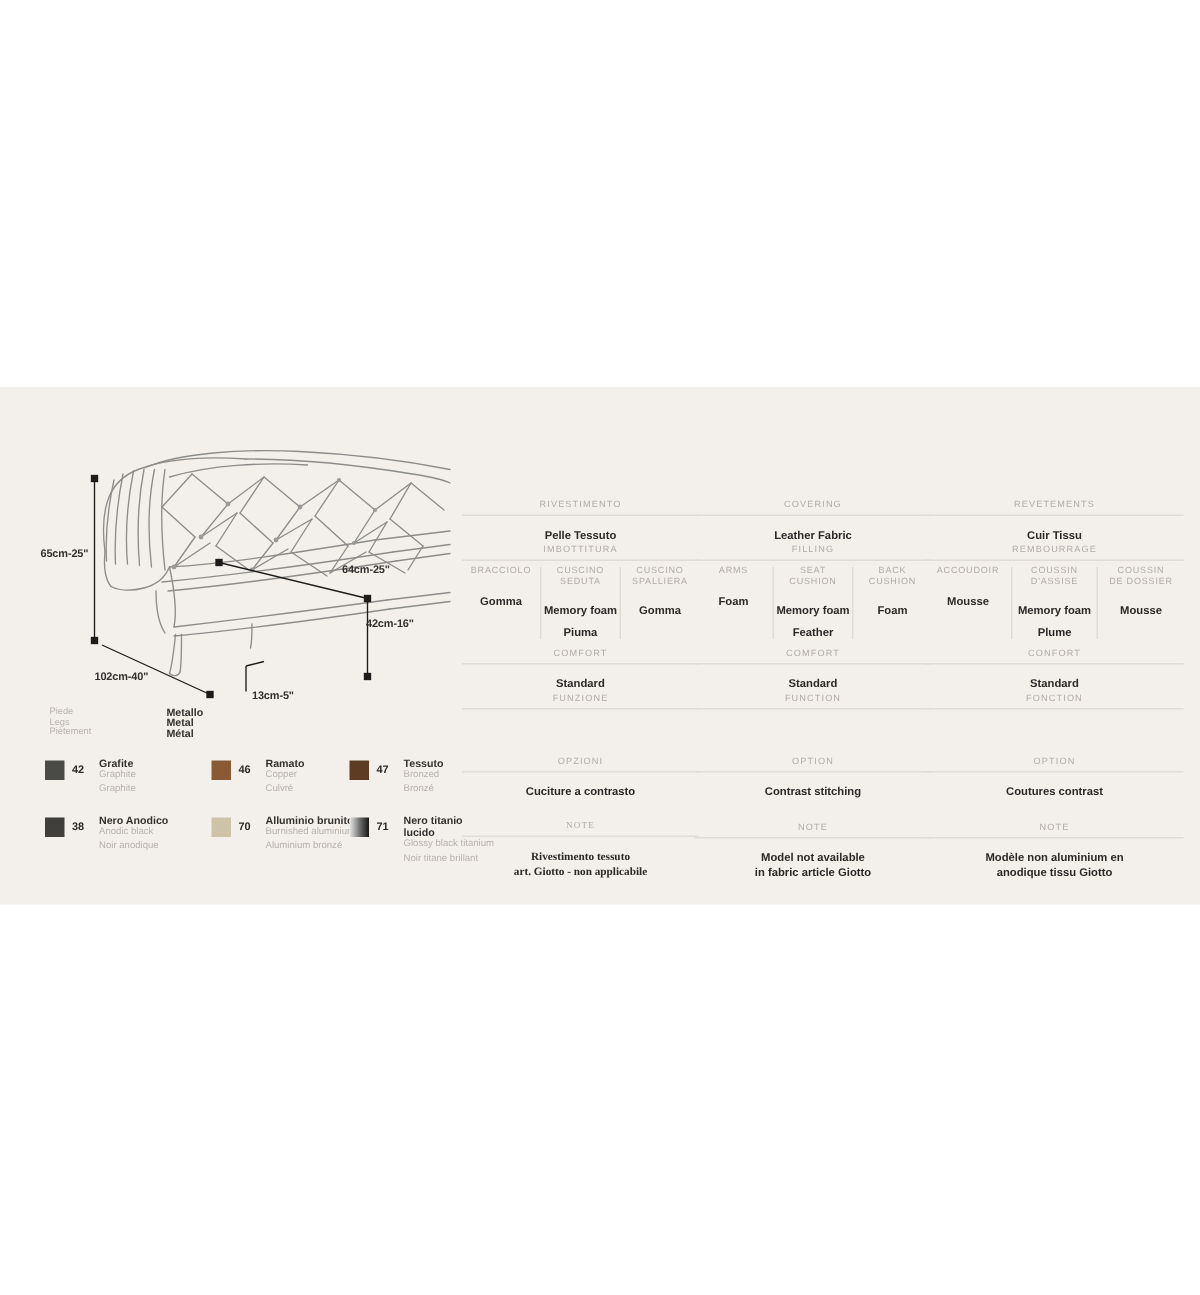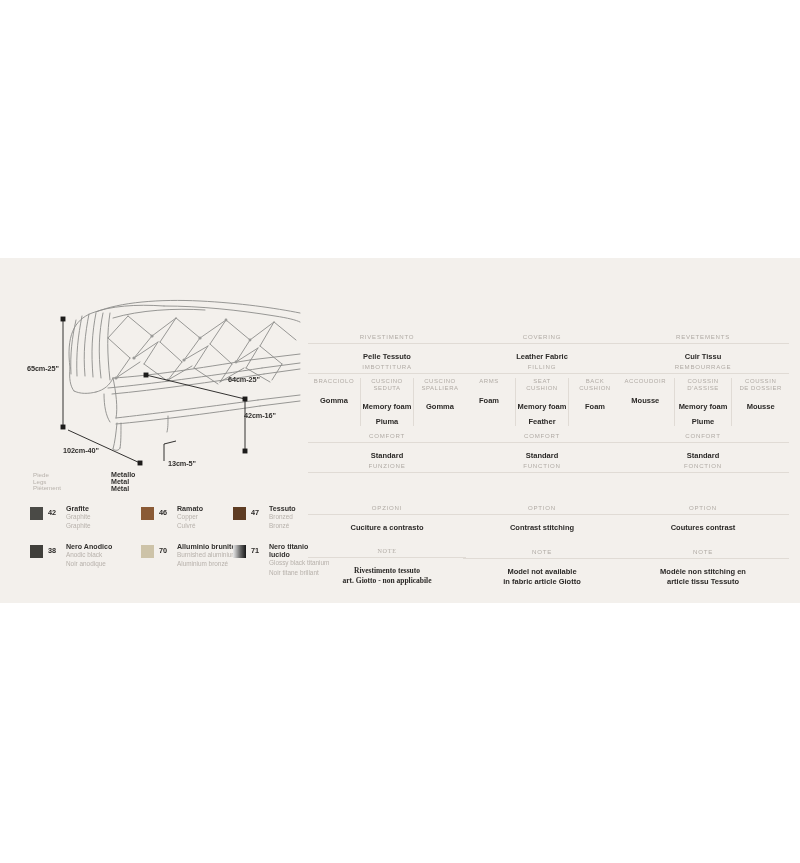--- a/index.html
+++ b/index.html
@@ -543,19 +543,19 @@
 
       <div style="position:absolute;left:0;top:246px;width:100%;">
         <div class="sec-title">OPTION</div>
         <div class="rule"></div>
         <div class="val" style="margin-top:8px;">Coutures contrast</div>
       </div>
 
       <div style="position:absolute;left:0;top:290px;width:100%;">
         <div class="sec-title">NOTE</div>
         <div class="rule"></div>
-        <div class="val" style="margin-top:8px;">Modèle non stitching en</div>
-        <div class="val">article tissu Tessuto</div>
+        <div class="val" style="margin-top:8px;">Modèle non aluminium en</div>
+        <div class="val">anodique tissu Giotto</div>
       </div>
     </div>
 
   </div>
 </div>
 
 </body></html>

